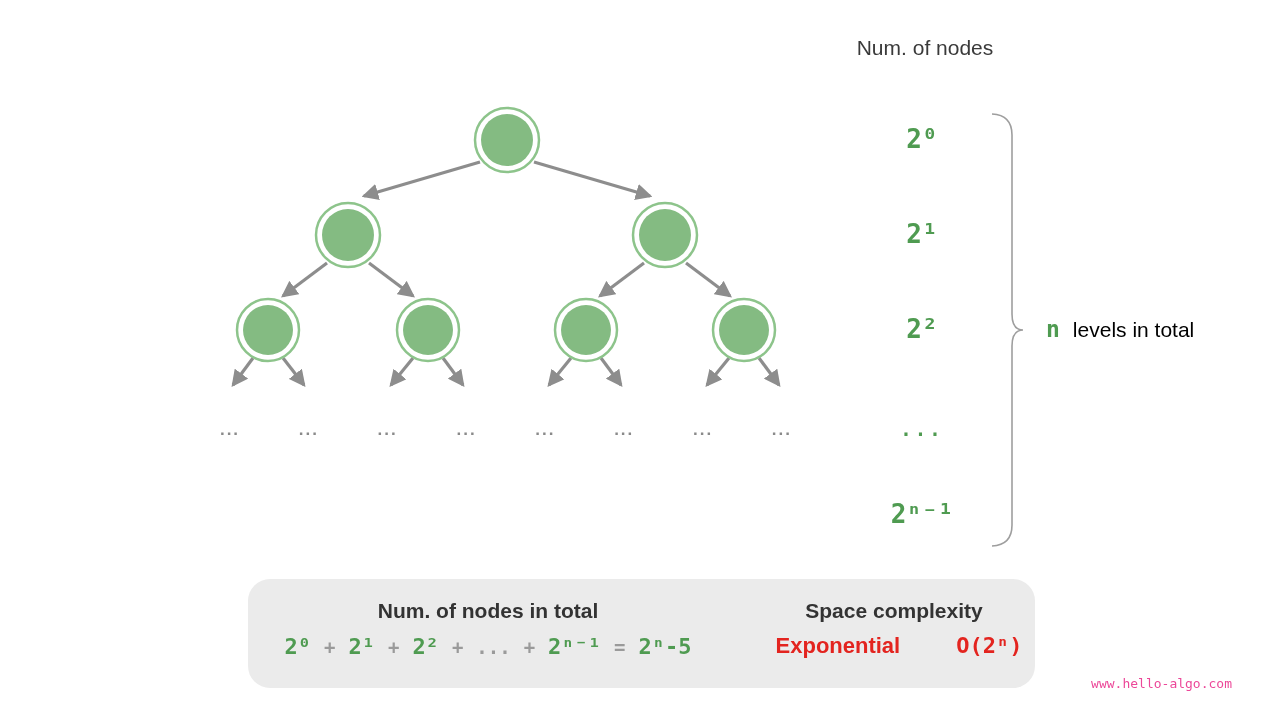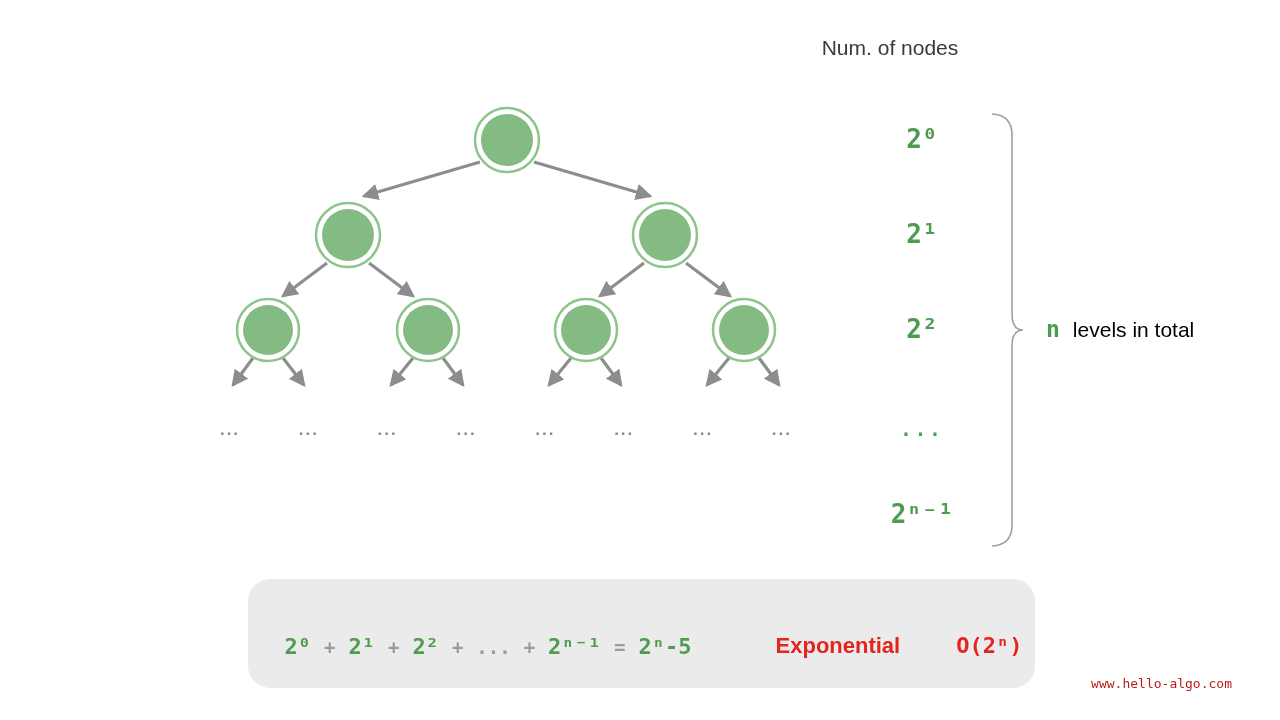--- a/index.html
+++ b/index.html
@@ -14,21 +14,21 @@
   }
   .abs { position: absolute; }
   svg.graphics {
     position: absolute;
     left: 0; top: 0;
     width: 1280px; height: 720px;
   }
 
   
   .header-caption {
-    left: 770px; top: 33px; width: 240px;
+    left: 805px; top: 33px; width: 240px;
     text-align: center;
     font-size: 21px;
     line-height: 29px;
     color: #3a3a3a;
   }
 
   
   .level-label {
     left: 852px; width: 140px;
     text-align: center;
@@ -118,21 +118,21 @@
     font-weight: 700;
     font-size: 22px;
     margin-left: 36px;
   }
 
   
   .watermark {
     right: 48px; top: 676px;
     font-family: "DejaVu Sans Mono", monospace;
     font-size: 13px;
-    color: #b91c1c;
+    color: #ec4899;
   }
 </style>
 </head>
 <body>
 
 <div class="canvas">
 
   <svg class="graphics" viewBox="0 0 1280 720">
     <defs>
       <marker id="ah" viewBox="0 0 10 10" refX="8.5" refY="5" markerWidth="5.2" markerHeight="5.2" orient="auto-start-reverse">
@@ -213,33 +213,35 @@
       <span>...</span>
       <span>...</span>
     </div>
 
   <div class="abs brace-label">
     <span class="n">n</span>
     <span class="rest">levels in total</span>
   </div>
 
   <div class="abs summary-box"></div>
+  <div class="abs box-title left">Num. of nodes in total</div>
   <div class="abs formula">
       <span class="tok-green">2⁰</span>
       <span class="tok-gray">+</span>
       <span class="tok-green">2¹</span>
       <span class="tok-gray">+</span>
       <span class="tok-green">2²</span>
       <span class="tok-gray">+</span>
       <span class="tok-gray">...</span>
       <span class="tok-gray">+</span>
       <span class="tok-green">2ⁿ⁻¹</span>
       <span class="tok-gray">=</span>
       <span class="tok-green">2ⁿ-5</span>
     </div>
+  <div class="abs box-title right">Space complexity</div>
   <div class="abs complexity-line">
     <span class="word">Exponential</span>
     <span class="notation">O(2ⁿ)</span>
   </div>
 
   <div class="abs watermark">www.hello-algo.com</div>
 
 </div>
 
 </body></html>

